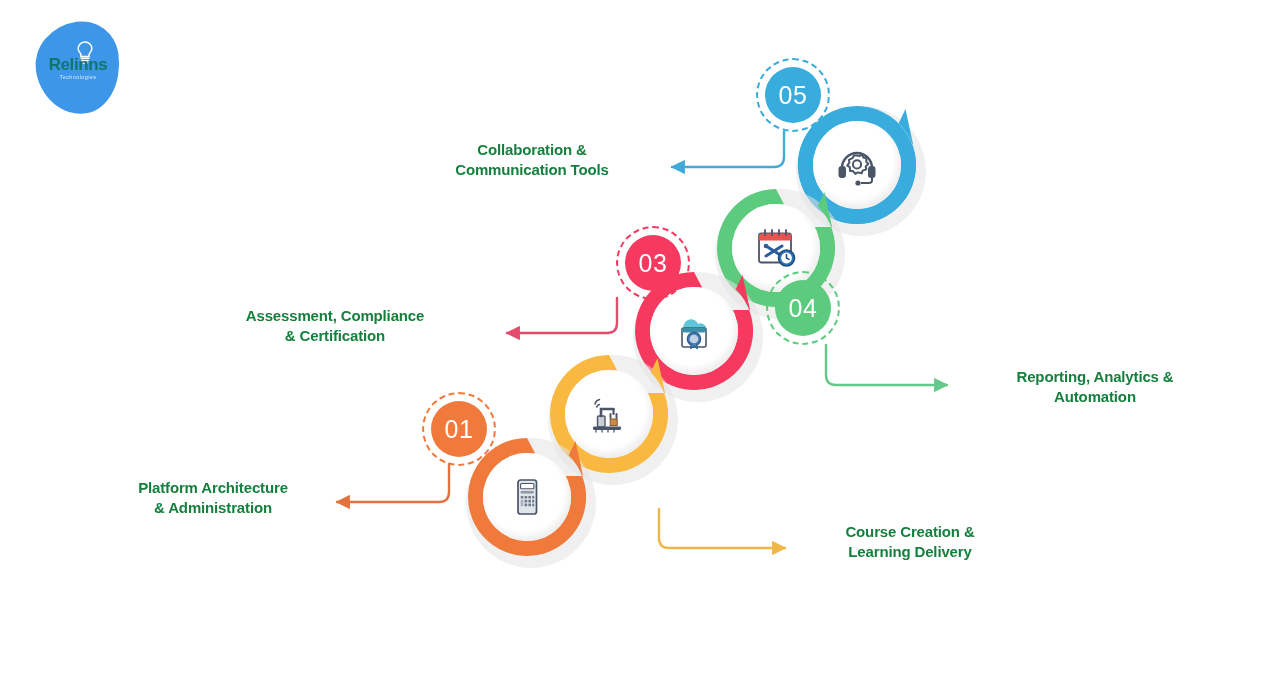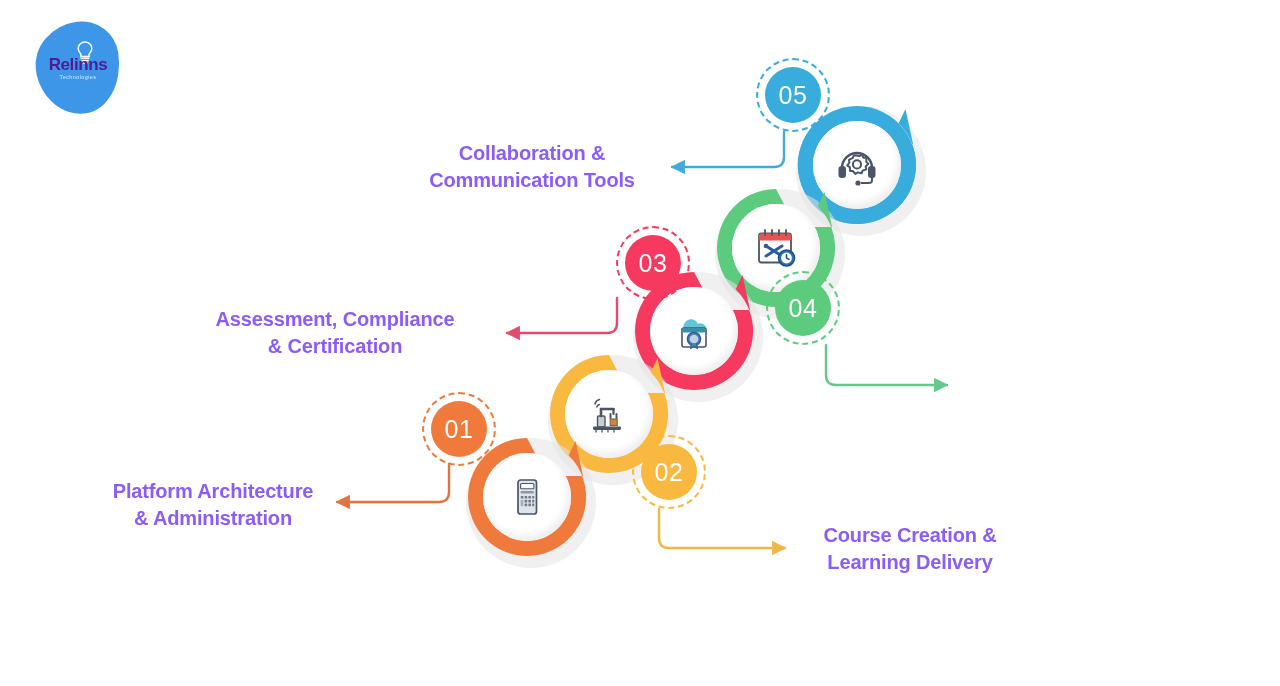--- a/index.html
+++ b/index.html
@@ -13,21 +13,21 @@
   
   #logo{position:absolute;left:36px;top:22px;width:84px;height:92px;}
   #logo .blob{
     position:absolute;left:0;top:0;width:84px;height:92px;
     background:#3E96E8;
     border-radius:56% 44% 48% 52% / 46% 40% 60% 54%;
     transform:rotate(-8deg);
   }
   #logo .wordmark{
     position:absolute;left:0;top:34px;width:84px;text-align:center;
-    color:#4c1d95;font-weight:bold;font-size:17px;letter-spacing:-.4px;
+    color:#0f766e;font-weight:bold;font-size:17px;letter-spacing:-.4px;
     line-height:1;
   }
   #logo .sub{
     position:absolute;left:0;top:52px;width:84px;text-align:center;
     color:#dbeafe;font-size:5.5px;letter-spacing:.4px;
   }
   #logo .bulb{
     position:absolute;left:40px;top:18px;width:18px;height:26px;
   }
 
@@ -59,21 +59,21 @@
   }
   .badge .disc{
     position:absolute;left:9px;top:9px;width:56px;height:56px;
     border-radius:50%;
     display:flex;align-items:center;justify-content:center;
     color:#ffffff;font-size:25px;letter-spacing:.5px;
   }
 
   
   .label{
-    position:absolute;color:#8b5cf6;font-size:20px;font-weight:bold;
+    position:absolute;color:#15803d;font-size:15px;font-weight:bold;
     line-height:1.35;letter-spacing:-.15px;white-space:pre-line;
   }
   .label.r{text-align:center;}
   .label.l{text-align:center;}
 </style>
 </head>
 <body>
 
 <div id="stage">
 
@@ -172,20 +172,22 @@
         <circle cx="33.5" cy="33" r="8" fill="#2f74b5" stroke="#1f4f80" stroke-width="1.6"></circle>
         <circle cx="33.5" cy="33" r="5.4" fill="#ffffff"></circle>
         <path d="M33.5 29.6 L33.5 33 L36 34.4" stroke="#1f4f80" stroke-width="1.5" fill="none" stroke-linecap="round"></path>
       </svg>
     </div>
   </div>
   <div class="badge" style="left:766px;top:271px;">
     <div class="dash" style="border:2px dashed #5CCB7D;"></div>
     <div class="disc" style="background:#5CCB7D;">04</div>
   </div>
+  <div class="label r" style="left:950px;top:367px;width:290px;">Reporting, Analytics &amp;
+Automation</div>
 
   <div class="node" style="left:629px;top:266px;">
     <div class="ring-shadow"></div>
     <svg class="ring" viewBox="0 0 130 130">
       <path d="M65 6 A59 59 0 1 0 106.7 23.2 L113.5 9 L121 44 L85 44 Z" fill="#F5395F"></path>
       <circle cx="65" cy="65" r="44" fill="#ffffff"></circle>
     </svg>
     <div class="inner">
       <svg width="46" height="46" viewBox="0 0 46 46">
         <path d="M12.5 19 a7.5 7.5 0 0 1 14.4 -3.2 a6.2 6.2 0 0 1 8.6 6.2 L10 22 A5 5 0 0 1 12.5 19 Z" fill="#5fc7d9"></path>
@@ -223,24 +225,20 @@
         <rect x="24.2" y="28" width="7" height="6.5" fill="#c98a4a" stroke="#8a5c2e" stroke-width="1.1"></rect>
         <rect x="7" y="35.5" width="28" height="3.4" rx="1.3" fill="#4a5568"></rect>
         <g stroke="#4a5568" stroke-width="1.3" stroke-linecap="round">
           <line x1="10" y1="39" x2="10" y2="41"></line>
           <line x1="16" y1="39" x2="16" y2="41"></line>
           <line x1="22" y1="39" x2="22" y2="41"></line>
           <line x1="28" y1="39" x2="28" y2="41"></line>
         </g>
       </svg>
     </div>
-  </div>
-  <div class="badge" style="left:632px;top:435px;">
-    <div class="dash" style="border:2px dashed #F9B83F;"></div>
-    <div class="disc" style="background:#F9B83F;">02</div>
   </div>
   <div class="label r" style="left:790px;top:522px;width:240px;">Course Creation &amp;
 Learning Delivery</div>
 
   <div class="node" style="left:462px;top:432px;">
     <div class="ring-shadow"></div>
     <svg class="ring" viewBox="0 0 130 130">
       <path d="M65 6 A59 59 0 1 0 106.7 23.2 L113.5 9 L121 44 L85 44 Z" fill="#F07A3C"></path>
       <circle cx="65" cy="65" r="44" fill="#ffffff"></circle>
     </svg>

